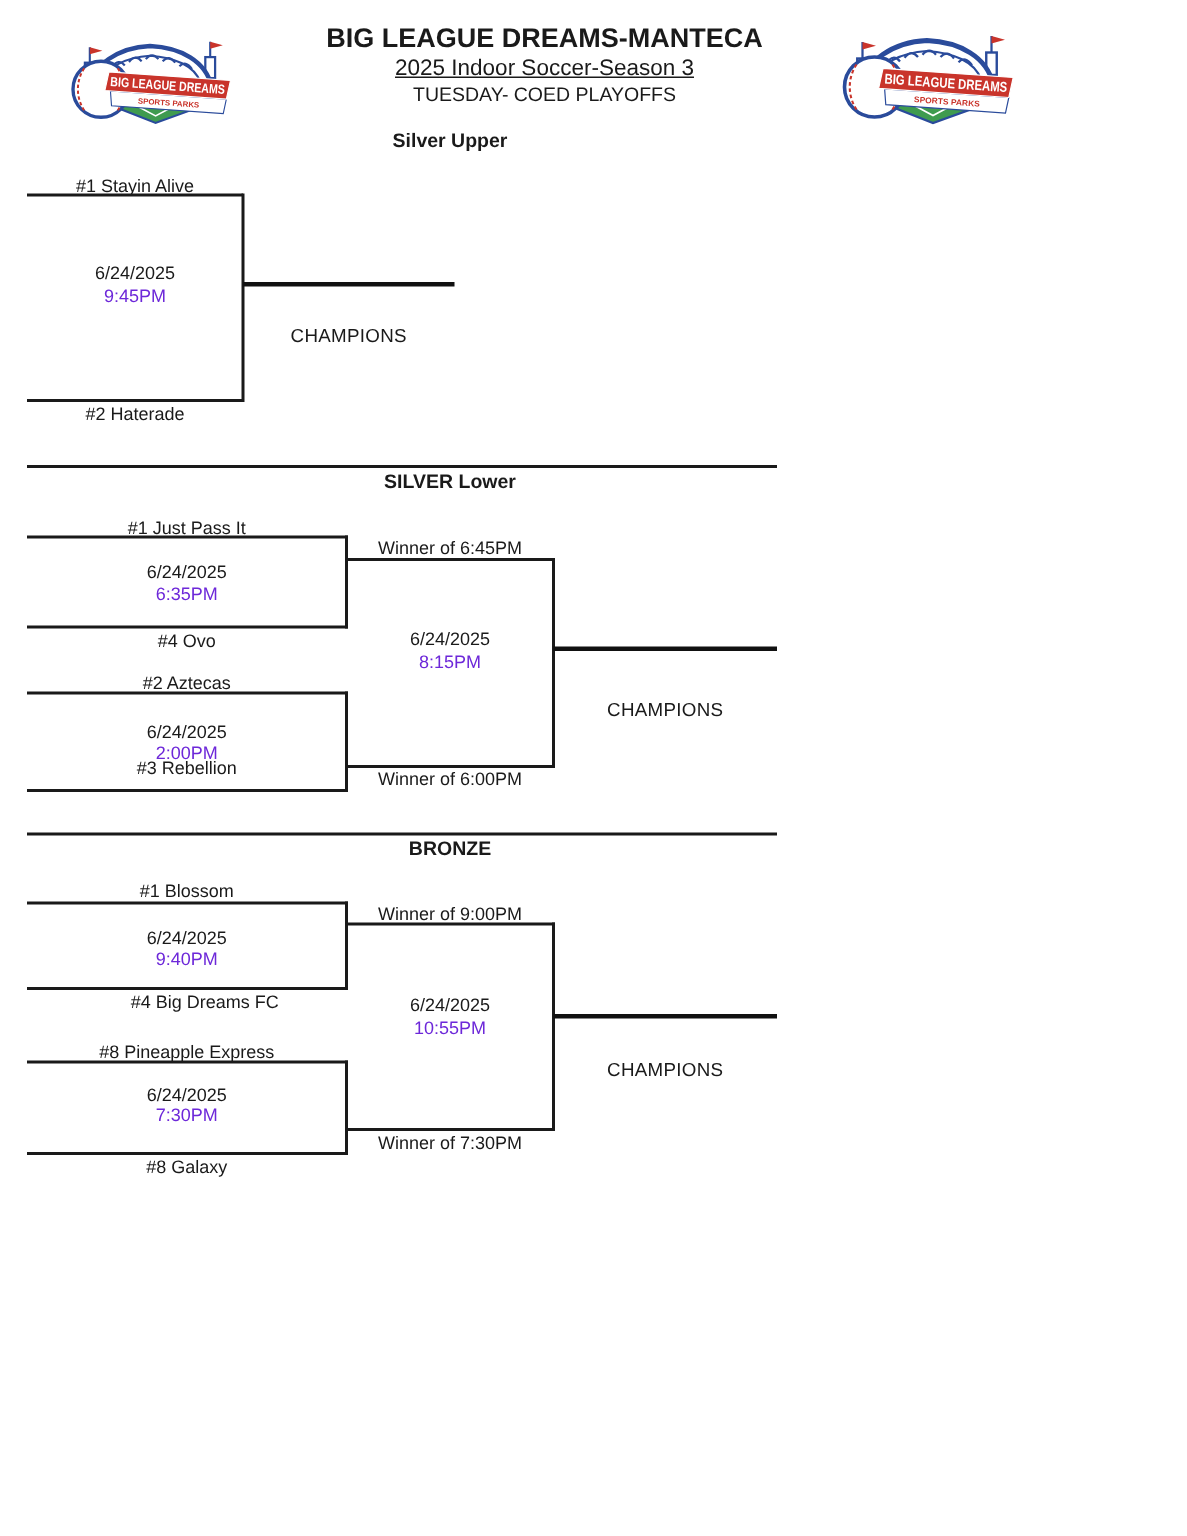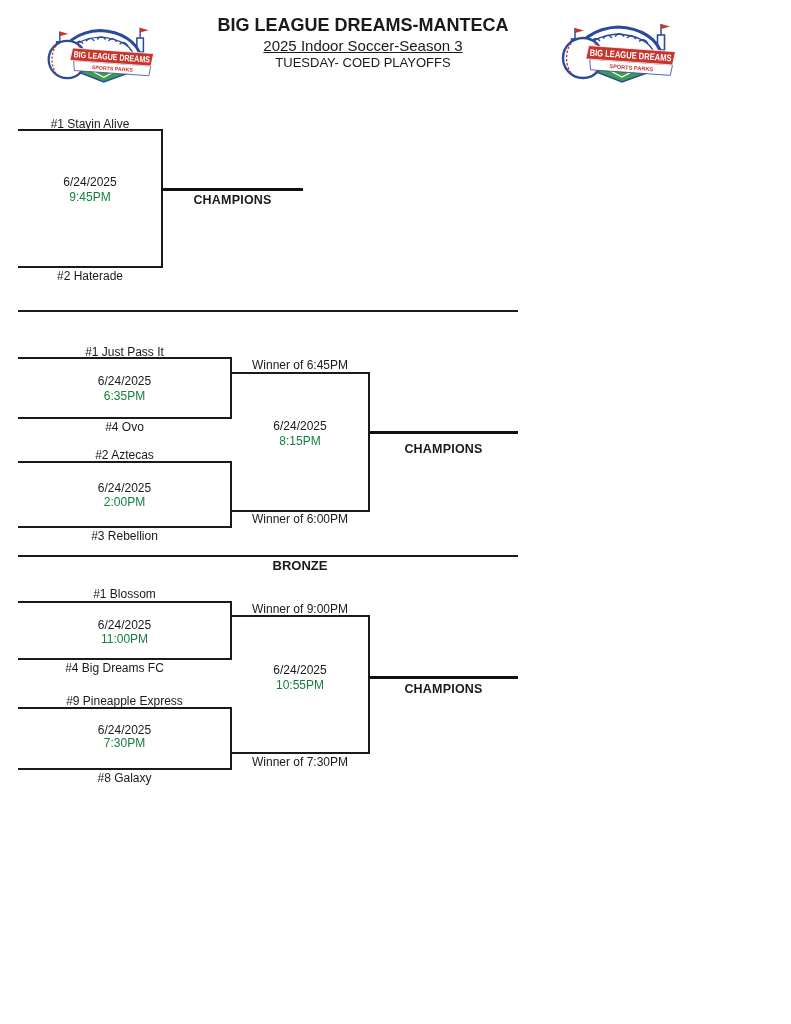--- a/index.html
+++ b/index.html
@@ -12,23 +12,23 @@
     color:#1a1a1a;
     overflow:hidden;
   }
   .grp { position:absolute; inset:0; }
   .lbl {
     position:absolute;
     font-size:12px; line-height:1.15;
     text-align:center; white-space:nowrap;
     color:#1a1a1a;
   }
-  .time { color:#15803d; }
+  .time { color:#6d28d9; }
   .sec-title { font-size:13px; font-weight:bold; }
-  .champions { font-size:12.5px; font-weight:bold; letter-spacing:0.2px; }
+  .champions { font-size:12.5px; font-weight:normal; letter-spacing:0.2px;margin-top:24px; }
   .hline { position:absolute; height:2px; background:#1a1a1a; }
   .vline { position:absolute; width:2px; background:#1a1a1a; }
   .champline { position:absolute; height:3px; background:#111111; }
   .page-title { position:absolute; left:0; top:15px; width:726px; text-align:center; font-size:18px; font-weight:bold; }
   .page-subtitle { position:absolute; left:0; top:37px; width:726px; text-align:center; font-size:15px;text-decoration:underline; }
   .page-event { position:absolute; left:0; top:55px; width:726px; text-align:center; font-size:13px; }
   .logo { position:absolute; }
 </style>
 </head>
 <body>
@@ -93,50 +93,52 @@
       <g transform="rotate(4 72 42)">
         <polygon points="32,47 115,47 113.5,57.5 33.5,57.5" fill="#ffffff" stroke="#2a4b9b" stroke-width="0.8"></polygon>
         <polygon points="30,33.5 117,33.5 115,47 28,47" fill="#c9342b" stroke="#ffffff" stroke-width="0.8"></polygon>
         <text x="72.5" y="43.5" text-anchor="middle" font-family="Liberation Sans, sans-serif" font-size="9.5" font-weight="bold" fill="#ffffff" textLength="82" lengthAdjust="spacingAndGlyphs">BIG LEAGUE DREAMS</text>
         <text x="74" y="54.5" text-anchor="middle" font-family="Liberation Sans, sans-serif" font-size="5.5" font-weight="bold" fill="#c9342b" textLength="44" lengthAdjust="spacingAndGlyphs">SPORTS PARKS</text>
       </g>
     </svg>
   </div>
 
   <section class="grp">
+    <div class="lbl sec-title" style="left:18px;top:87px;width:564px">Silver Upper</div>
 
     <div class="lbl" style="left:18px;top:118px;width:144px">#1 Stayin Alive</div>
     <div class="hline" style="left:18px;top:129px;width:144px"></div>
     <div class="vline" style="left:161px;top:129px;height:139px"></div>
     <div class="lbl" style="left:18px;top:176px;width:144px">6/24/2025</div>
     <div class="lbl time" style="left:18px;top:191px;width:144px">9:45PM</div>
     <div class="champline" style="left:162px;top:188px;width:141px"></div>
     <div class="lbl champions" style="left:162px;top:193px;width:141px">CHAMPIONS</div>
     <div class="hline" style="left:18px;top:266px;width:144px"></div>
     <div class="lbl" style="left:18px;top:270px;width:144px">#2 Haterade</div>
   </section>
 
   <section class="grp">
     <div class="hline" style="left:18px;top:310px;width:500px"></div>
+    <div class="lbl sec-title" style="left:18px;top:314px;width:564px">SILVER Lower</div>
 
     <div class="lbl" style="left:18px;top:346px;width:213px">#1 Just Pass It</div>
     <div class="hline" style="left:18px;top:357px;width:214px"></div>
     <div class="vline" style="left:230px;top:357px;height:62px"></div>
     <div class="lbl" style="left:18px;top:375px;width:213px">6/24/2025</div>
     <div class="lbl time" style="left:18px;top:390px;width:213px">6:35PM</div>
     <div class="hline" style="left:18px;top:417px;width:214px"></div>
     <div class="lbl" style="left:18px;top:421px;width:213px">#4 Ovo</div>
 
     <div class="lbl" style="left:18px;top:449px;width:213px">#2 Aztecas</div>
     <div class="hline" style="left:18px;top:461px;width:214px"></div>
     <div class="vline" style="left:230px;top:461px;height:67px"></div>
     <div class="lbl" style="left:18px;top:482px;width:213px">6/24/2025</div>
     <div class="lbl time" style="left:18px;top:496px;width:213px">2:00PM</div>
     <div class="hline" style="left:18px;top:526px;width:214px"></div>
-    <div class="lbl" style="left:18px;top:530px;width:213px">#3 Rebellion</div>
+    <div class="lbl" style="left:18px;top:506px;width:213px">#3 Rebellion</div>
 
     <div class="lbl" style="left:231px;top:359px;width:138px">Winner of 6:45PM</div>
     <div class="hline" style="left:230px;top:372px;width:140px"></div>
     <div class="vline" style="left:368px;top:372px;height:140px"></div>
     <div class="lbl" style="left:231px;top:420px;width:138px">6/24/2025</div>
     <div class="lbl time" style="left:231px;top:435px;width:138px">8:15PM</div>
     <div class="hline" style="left:230px;top:510px;width:140px"></div>
     <div class="lbl" style="left:231px;top:513px;width:138px">Winner of 6:00PM</div>
 
     <div class="champline" style="left:369px;top:431px;width:149px"></div>
@@ -144,25 +146,25 @@
   </section>
 
   <section class="grp">
     <div class="hline" style="left:18px;top:555px;width:500px"></div>
     <div class="lbl sec-title" style="left:18px;top:559px;width:564px">BRONZE</div>
 
     <div class="lbl" style="left:18px;top:588px;width:213px">#1 Blossom</div>
     <div class="hline" style="left:18px;top:601px;width:214px"></div>
     <div class="vline" style="left:230px;top:601px;height:59px"></div>
     <div class="lbl" style="left:18px;top:619px;width:213px">6/24/2025</div>
-    <div class="lbl time" style="left:18px;top:633px;width:213px">11:00PM</div>
+    <div class="lbl time" style="left:18px;top:633px;width:213px">9:40PM</div>
     <div class="hline" style="left:18px;top:658px;width:214px"></div>
-    <div class="lbl" style="left:8px;top:662px;width:213px">#4 Big Dreams FC</div>
+    <div class="lbl" style="left:30px;top:662px;width:213px">#4 Big Dreams FC</div>
 
-    <div class="lbl" style="left:18px;top:695px;width:213px">#9 Pineapple Express</div>
+    <div class="lbl" style="left:18px;top:695px;width:213px">#8 Pineapple Express</div>
     <div class="hline" style="left:18px;top:707px;width:214px"></div>
     <div class="vline" style="left:230px;top:707px;height:63px"></div>
     <div class="lbl" style="left:18px;top:724px;width:213px">6/24/2025</div>
     <div class="lbl time" style="left:18px;top:737px;width:213px">7:30PM</div>
     <div class="hline" style="left:18px;top:768px;width:214px"></div>
     <div class="lbl" style="left:18px;top:772px;width:213px">#8 Galaxy</div>
 
     <div class="lbl" style="left:231px;top:603px;width:138px">Winner of 9:00PM</div>
     <div class="hline" style="left:230px;top:615px;width:140px"></div>
     <div class="vline" style="left:368px;top:615px;height:139px"></div>

